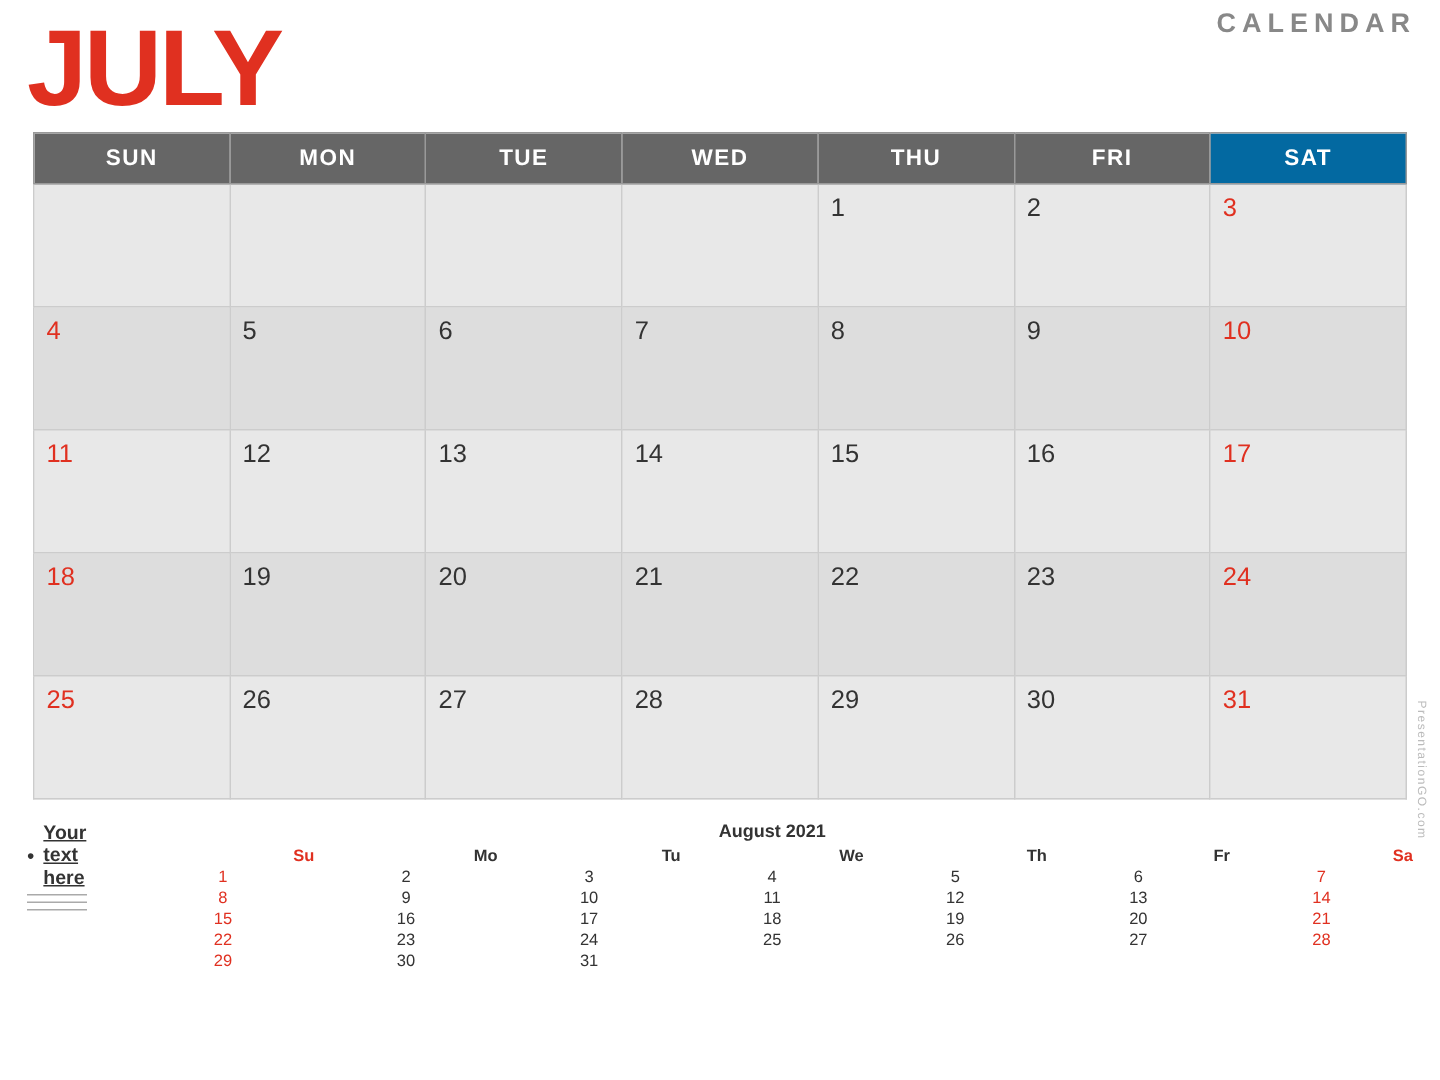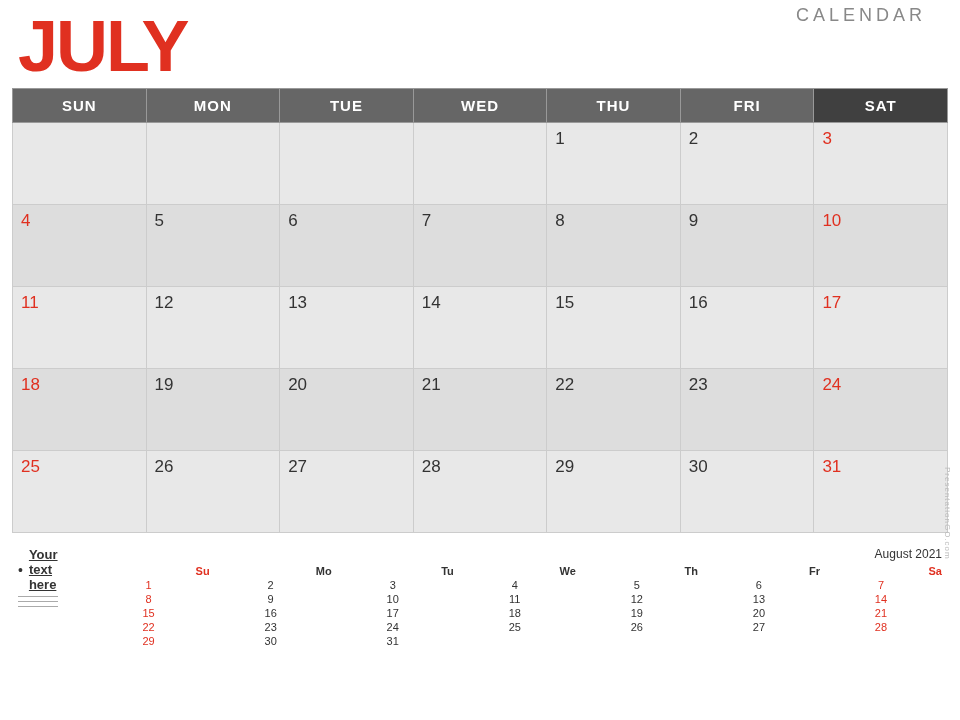--- a/index.html
+++ b/index.html
@@ -10,21 +10,21 @@
       font-family: Arial, Helvetica, sans-serif;
       overflow: hidden;
       position: relative;
     }
 
     
     #header {
       display: flex;
       justify-content: space-between;
       align-items: flex-start;
-      padding: 10px 34px 6px 18px;
+      padding: 10px 16px 6px 18px;
     }
     #month-title {
       font-size: 72px;
       font-weight: 900;
       color: #e03020;
       line-height: 1;
       letter-spacing: -2px;
     }
     #year-block {
       text-align: right;
@@ -33,47 +33,47 @@
     #year-number {
       font-size: 60px;
       font-weight: 900;
       color: #e03020;
       line-height: 1;
     }
     #calendar-label {
       font-size: 18px;
       color: #888;
       letter-spacing: 4px;
-      font-weight: 400;
+      font-weight: 700;
       text-align: right;
       margin-top: -4px;
     }
 
     
     #calendar-wrapper {
-      padding: 0 12px;
+      padding: 0 22px;
       border-radius: 31px;
     }
     #calendar-table {
       width: 100%;
       border-collapse: collapse;
       table-layout: fixed;
     }
     #calendar-table th {
       background: #666;
       color: #fff;
       font-size: 15px;
       font-weight: 700;
       text-align: center;
       padding: 8px 0;
       letter-spacing: 1px;
       border: 1px solid #999;
     }
     #calendar-table th.sat-col {
-      background: #404040;
+      background: #0369a1;
     }
     #calendar-table td {
       background: #e8e8e8;
       border: 1px solid #ccc;
       vertical-align: top;
       height: 82px;
       padding: 6px 8px;
       font-size: 17px;
       font-weight: 500;
       color: #333;
@@ -128,22 +128,22 @@
       width: 100%;
       margin: 4px 0;
     }
 
     
     #mini-calendar {
       min-width: 220px;
       font-size: 11px;
     }
     #mini-cal-title {
-      text-align: right;
-      font-weight: 400;
+      text-align: center;
+      font-weight: 700;
       font-size: 12px;
       color: #333;
       margin-bottom: 3px;
     }
     #mini-cal-table {
       width: 100%;
       border-collapse: collapse;
       table-layout: fixed;
     }
     #mini-cal-table th {

